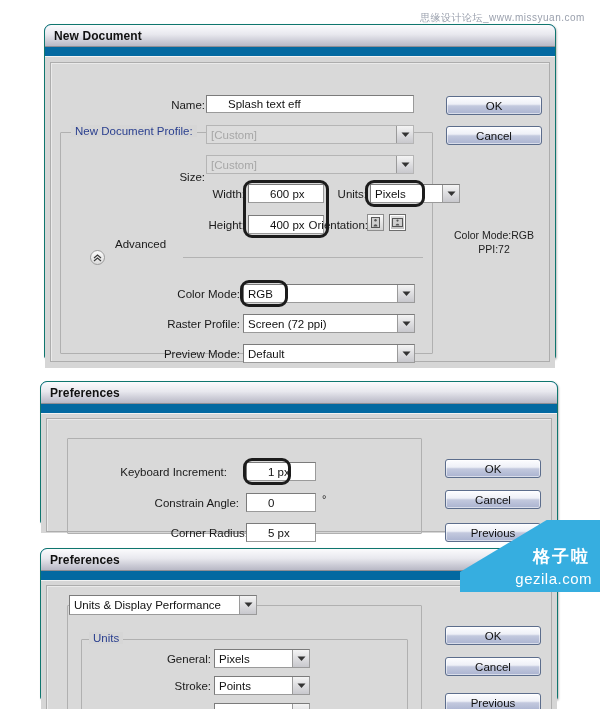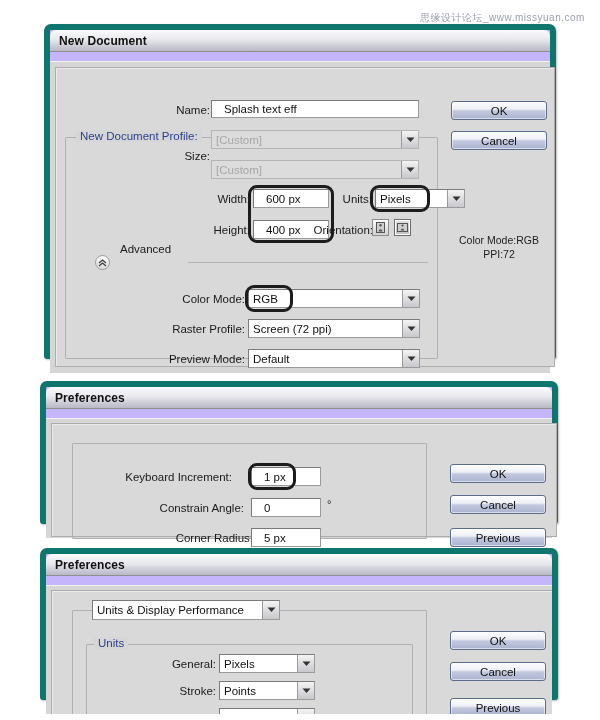--- a/index.html
+++ b/index.html
@@ -33,22 +33,22 @@
     color: #fff; font-size: 17px; font-weight: bold; letter-spacing: 2px;
   }
   .wm-corner .en {
     position: absolute; right: 8px; bottom: 5px;
     color: #fff; font-size: 15px; letter-spacing: .5px;
   }
 
   
   .dialog {
     position: absolute;
-    background: #c4b5fd;
-    border: 6px solid #0f766e;
+    background: #0369a1;
+    border: 1px solid #0f766e;
     border-radius: 7px 7px 3px 3px;
     box-shadow: 1px 1px 2px rgba(0,0,0,.25);
   }
   .titlebar {
     height: 22px;
     border-radius: 6px 6px 0 0;
     background: linear-gradient(to bottom, #fbfbfd 0%, #e8e8ee 45%, #c9c9d4 80%, #b9b9c6 100%);
     border-bottom: 1px solid #8e8e95;
     display: flex; align-items: center;
     padding-left: 9px;
@@ -77,21 +77,21 @@
     text-align: right; white-space: nowrap;
   }
   .lbl.left { text-align: left; }
 
   .txtfield {
     position: absolute;
     background: #ffffff;
     border: 1px solid #9a9a9a;
     border-top-color: #7b7b7b; border-left-color: #7b7b7b;
     font-size: 11.5px; color: #111;
-    display: flex; align-items: center; padding-left: 12px;
+    display: flex; align-items: center; padding-left: 21px;
     overflow: hidden; white-space: nowrap;
   }
 
   .combo {
     position: absolute;
     background: #ffffff;
     border: 1px solid #9a9a9a;
     border-top-color: #7b7b7b; border-left-color: #7b7b7b;
     display: flex; align-items: center;
     font-size: 11.5px; color: #111;
@@ -182,21 +182,21 @@
 
       <div class="combo disabled" style="left:161px; top:68px; width:208px; height:19px;">
         <span>[Custom]</span>
         <span class="arrow">
           <svg width="9" height="6" viewBox="0 0 9 6">
               <path d="M0.5 0.5 L4.5 5 L8.5 0.5 Z" fill="#333"></path>
             </svg>
         </span>
       </div>
 
-      <div class="lbl" style="left:100px; top:88px; width:60px;">Size:</div>
+      <div class="lbl" style="left:100px; top:114px; width:60px;">Size:</div>
       <div class="combo disabled" style="left:161px; top:98px; width:208px; height:19px;">
         <span>[Custom]</span>
         <span class="arrow">
           <svg width="9" height="6" viewBox="0 0 9 6">
               <path d="M0.5 0.5 L4.5 5 L8.5 0.5 Z" fill="#333"></path>
             </svg>
         </span>
       </div>
 
       <div class="lbl" style="left:140px; top:131px; width:60px;">Width:</div>
@@ -314,21 +314,21 @@
   <div class="dialog" style="left:40px; top:548px; width:518px; height:152px;">
     <div class="titlebar">
       <span class="title">Preferences</span>
     </div>
     <div class="dlg-body" style="height:129px; overflow:hidden;">
 
       <div class="inner-frame" style="left:5px; top:4px; width:506px; height:128px;"></div>
 
       <div class="groupbox" style="left:26px; top:24px; width:355px; height:108px;"></div>
 
-      <div class="combo" style="left:46px; top:14px; width:188px; height:20px;">
+      <div class="combo" style="left:28px; top:14px; width:188px; height:20px;">
         <span>Units &amp; Display Performance</span>
         <span class="arrow">
           <svg width="9" height="6" viewBox="0 0 9 6">
               <path d="M0.5 0.5 L4.5 5 L8.5 0.5 Z" fill="#333"></path>
             </svg>
         </span>
       </div>
 
       <div class="groupbox" style="left:40px; top:58px; width:327px; height:74px;"></div>
       <div class="groupbox-label" style="left:48px; top:51px;">Units</div>
@@ -360,14 +360,19 @@
           
         </span>
       </div>
 
       <div class="btn" style="left:404px; top:45px; width:96px; height:19px;">OK</div>
       <div class="btn" style="left:404px; top:76px; width:96px; height:19px;">Cancel</div>
       <div class="btn" style="left:404px; top:112px; width:96px; height:19px;">Previous</div>
     </div>
   </div>
 
+  <div class="wm-corner">
+    <div class="tri"></div>
+    <div class="cn">格子啦</div>
+    <div class="en">gezila.com</div>
+  </div>
 
 </div>
 
 </body></html>

